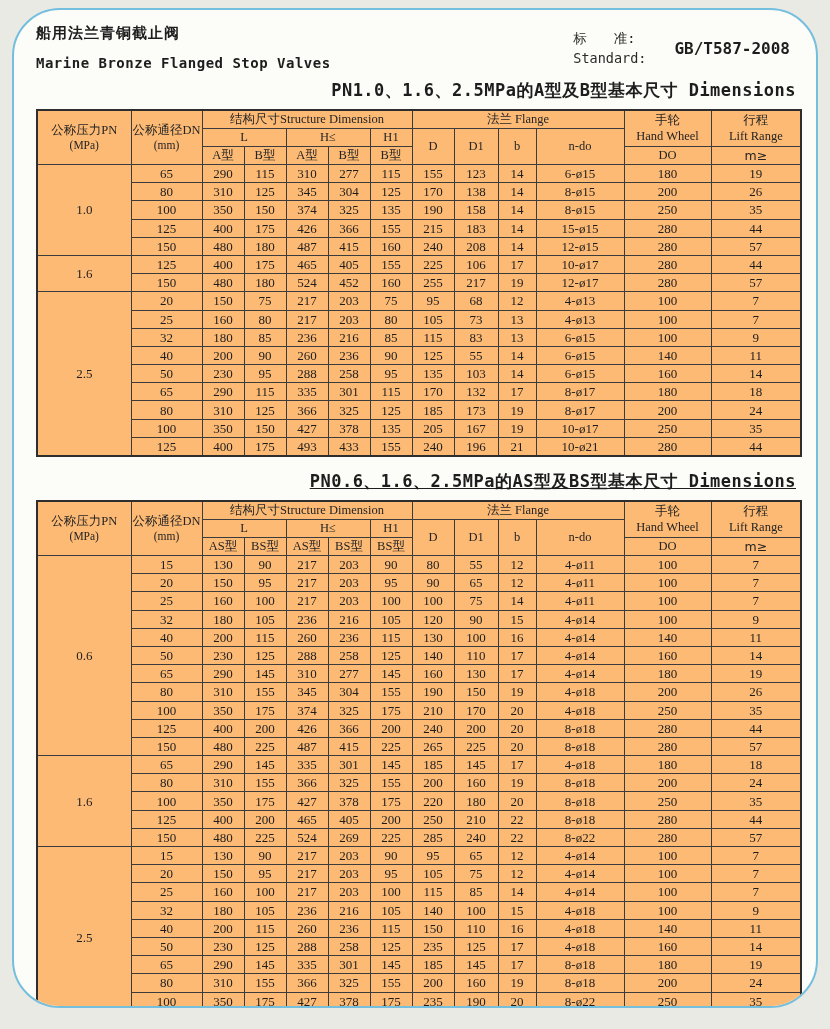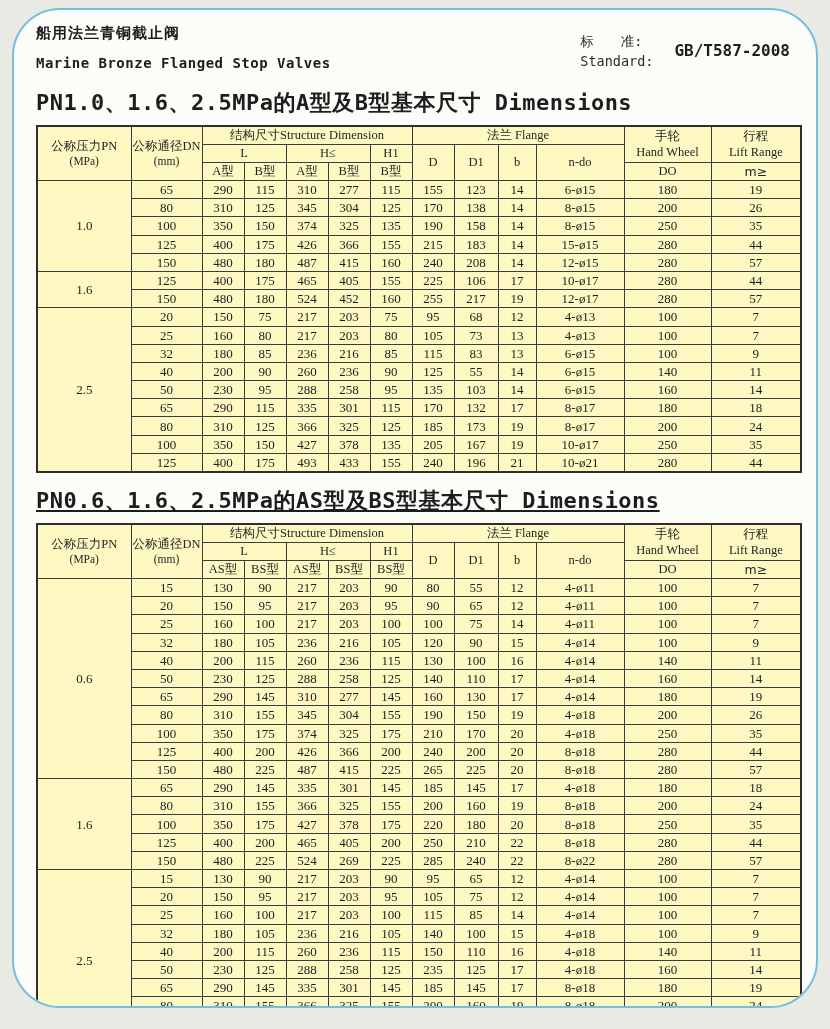--- a/index.html
+++ b/index.html
@@ -11,48 +11,49 @@
   }
   .panel {
     position:absolute; left:12px; top:8px; width:806px; height:1000px;
     box-sizing:border-box;
     background:#fcfcf8;
     border:2.5px solid #74bede;
     border-radius:48px;
     padding:14px 20px 0 22px;
     overflow:hidden;
   }
-  .doc-header { display:flex; justify-content:space-between; align-items:flex-end; }
+  .doc-header { display:flex; justify-content:space-between; align-items:flex-start; }
   .title-cn {
     font-family:"DejaVu Sans","Liberation Sans",sans-serif;
     font-weight:bold; font-size:15px; letter-spacing:1px;
   }
   .title-en {
     font-family:"DejaVu Sans Mono","Liberation Mono",monospace;
     font-weight:bold; font-size:14px; letter-spacing:0.5px; margin-top:12px;
   }
-  .std-block { display:flex; align-items:center; gap:21px; margin-top:4px; padding-right:6px; }
+  .std-block { display:flex; align-items:center; gap:28px; margin-top:4px; padding-right:6px; }
   .std-labels {
     font-family:"DejaVu Sans Mono","Liberation Mono",monospace;
     font-size:13.5px; line-height:1.5; color:#2a2a2a;
   }
   .std-value {
     font-family:"DejaVu Sans Mono","Liberation Mono",monospace;
     font-weight:bold; font-size:16px;
   }
   .section-title {
     font-family:"DejaVu Sans Mono","DejaVu Sans",monospace;
-    font-weight:bold; font-size:22px; letter-spacing:0.5px;
-    margin:17px 0 7px 0;
+    font-weight:bold; font-size:17px; letter-spacing:0.5px;
+    margin:8px 0 7px 0;
+    text-align:right;
   }
   .section-title.second { margin-top:13px;text-decoration:underline; }
   table.spec-table {
     border-collapse:collapse; table-layout:fixed; width:764px;
     border:2px solid #2e2e2e;
-    background:#fef9c3;
+    background:#fdba74;
   }
   table.spec-table th, table.spec-table td {
     border:1px solid #3c3c3c;
     text-align:center; vertical-align:middle;
     padding:0 1px; font-weight:normal;
     overflow:hidden; white-space:nowrap;
   }
   table.spec-table thead th { font-size:12.5px; height:17px; line-height:1.1; color:#242424; }
   table.spec-table thead th .sub { font-size:11.5px; }
   table.spec-table thead th.tall div { line-height:1.25; }

